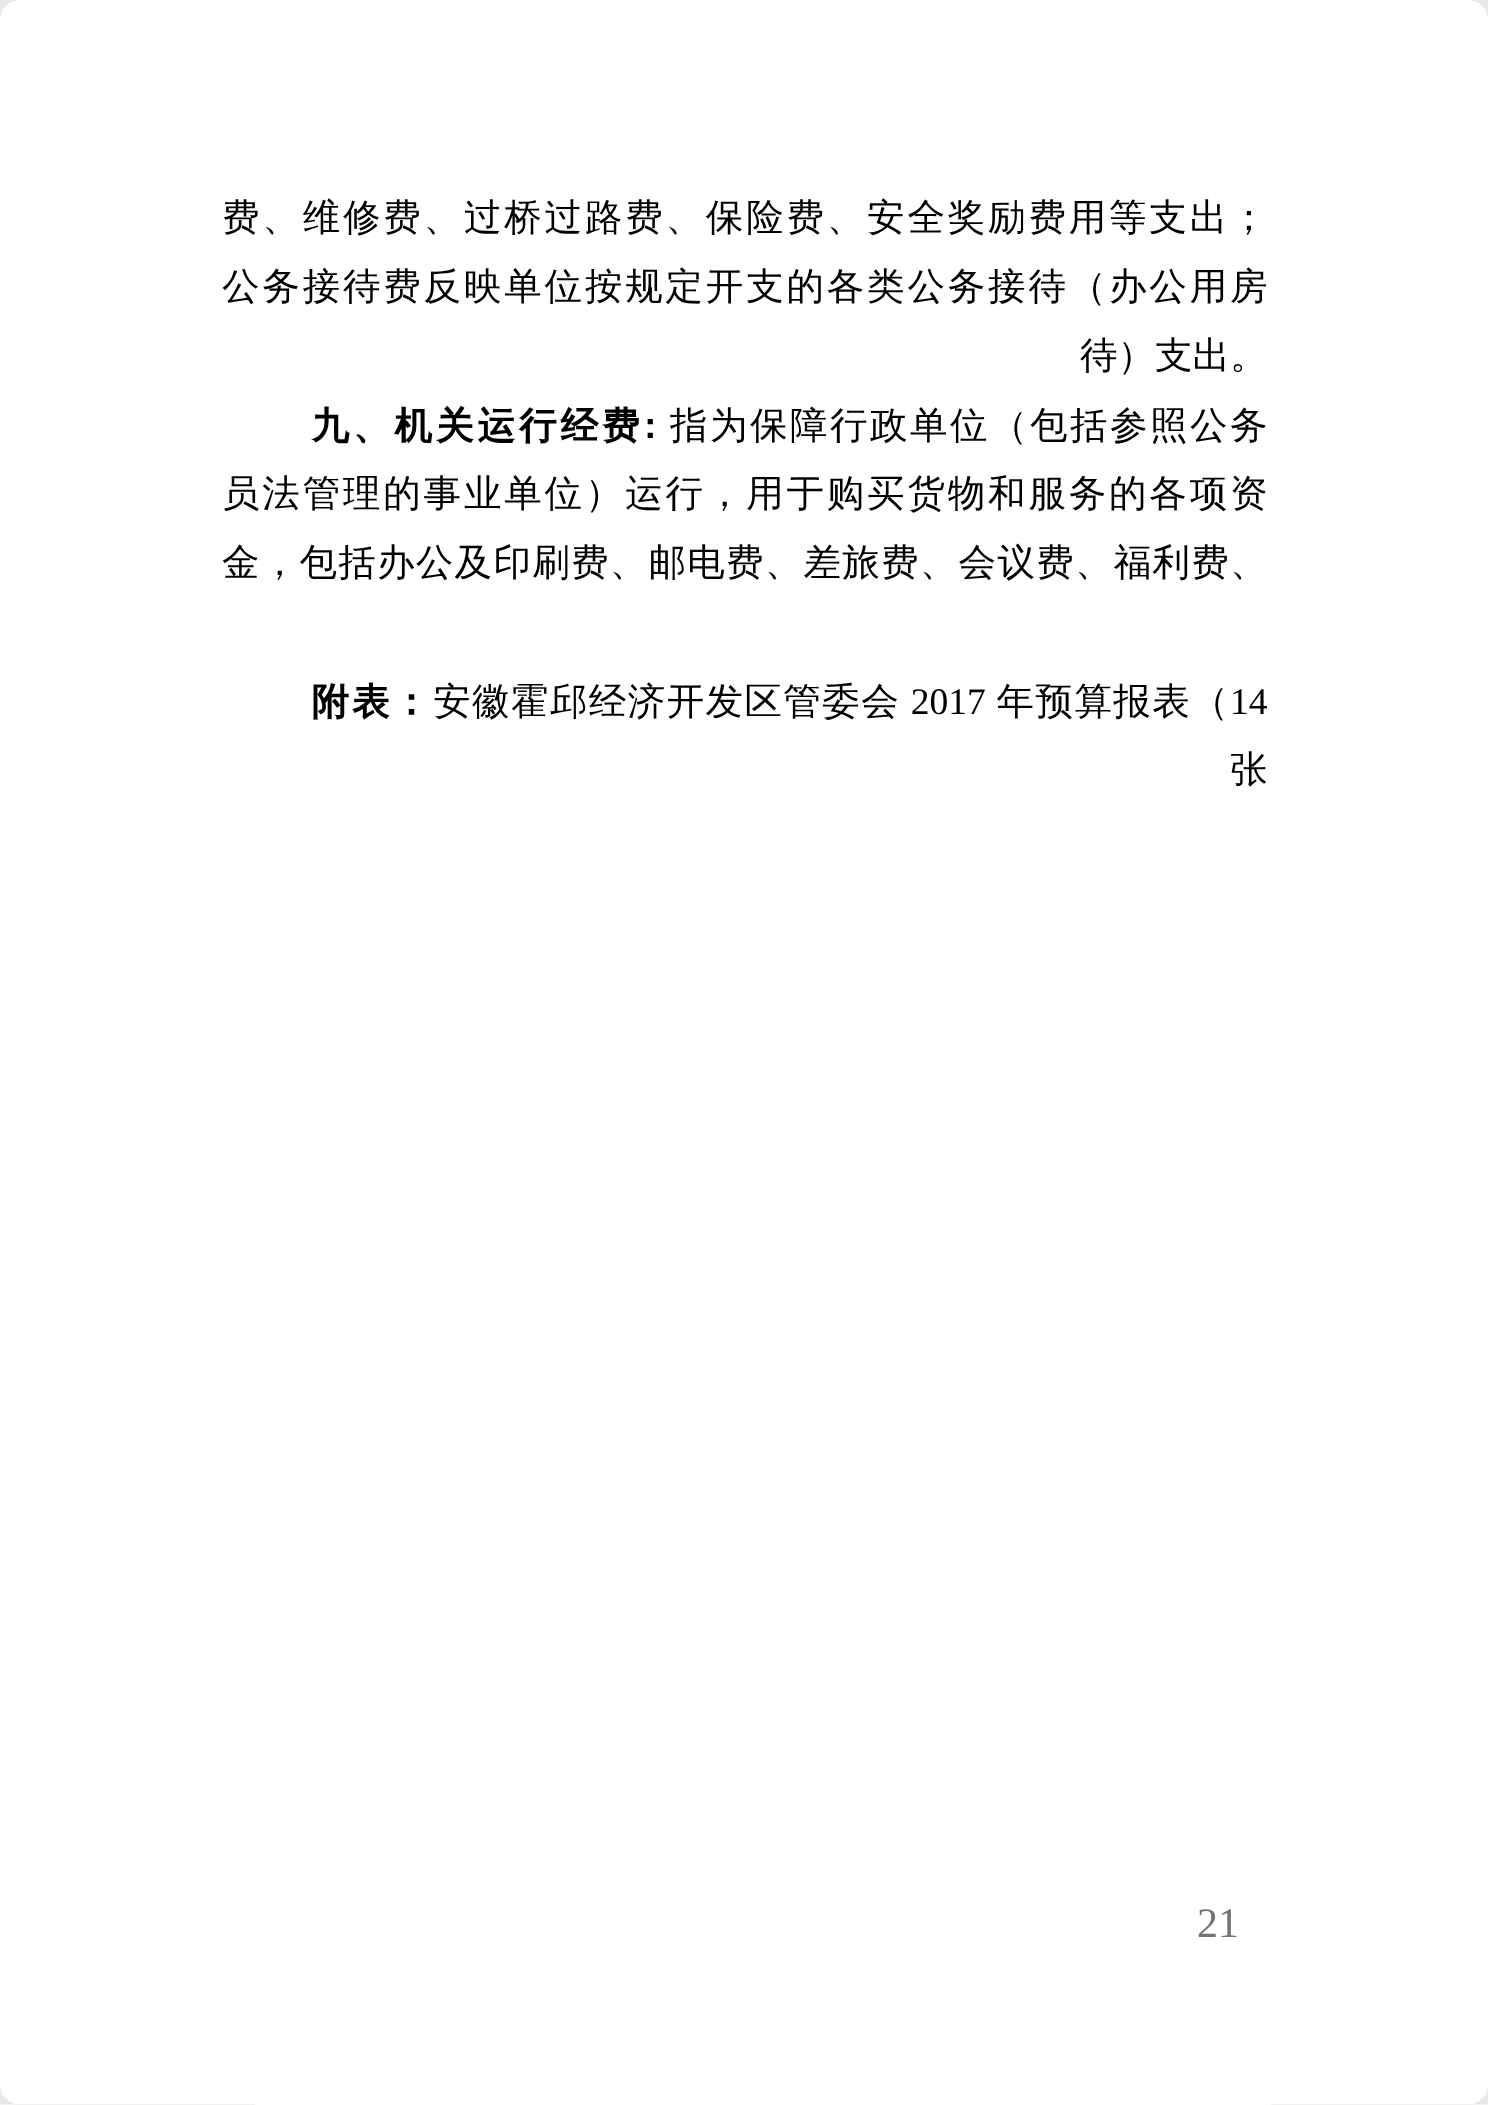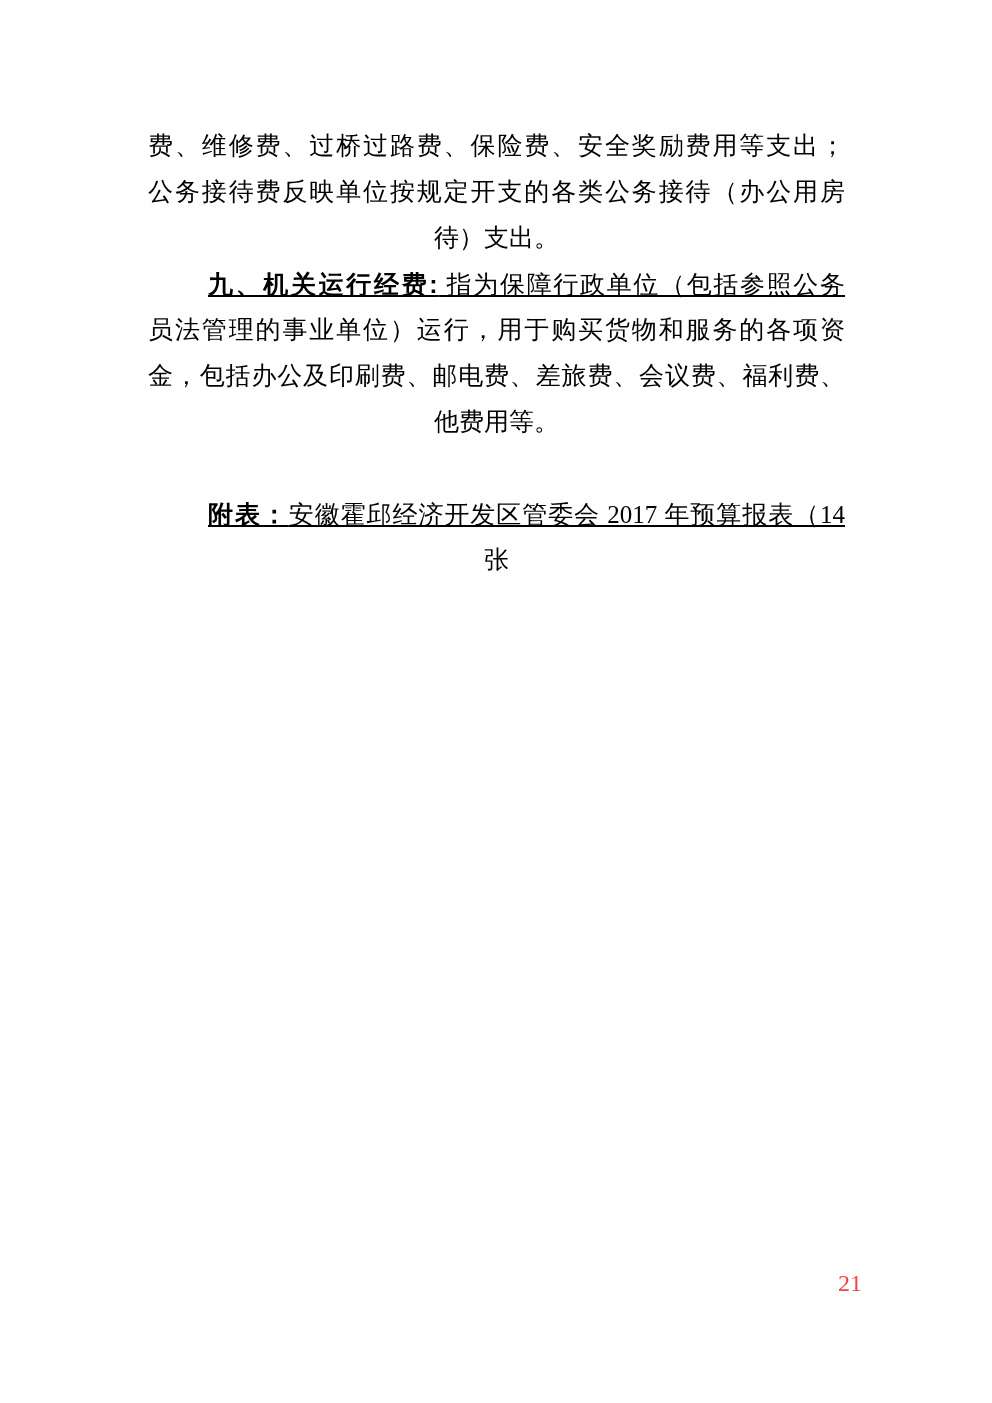--- a/index.html
+++ b/index.html
@@ -1,15 +1,15 @@
 <!DOCTYPE html>
 <html><head>
 <meta charset="utf-8">
 <style>
-  * { margin: 0; padding: 0; box-sizing: border-box; }
+  * { margin: 0; padding: 0; box-sizing: border-box; border-radius: 13px; }
   html, body { background: #e8e8e8; }
   .page {
     position: relative;
     width: 992px;
     height: 1403px;
     margin: 0 auto;
     background: #ffffff;
     color: #000000;
     overflow: hidden;
   }
@@ -18,49 +18,48 @@
     left: 148px;
     top: 123px;
     width: 697px;
     font-family: "Liberation Serif", "DejaVu Serif", serif;
     font-size: 25px;
     line-height: 46px;
     color: #000000;
   }
   .line {
     height: 46px;
-    text-align: center;
+    text-align: right;
     white-space: normal;
   }
   .line.just {
     text-align: justify;
     text-align-last: justify;
   }
   .line.indent {
     text-indent: 60px;
-    text-decoration: underline;
   }
   .spacer {
     height: 46px;
   }
   .hei {
     font-family: "Liberation Sans", "DejaVu Sans", sans-serif;
     font-weight: bold;
     letter-spacing: 1px;
   }
   .pageno {
     position: absolute;
     top: 1266px;
     left: 798px;
     width: 64px;
-    text-align: right;
+    text-align: left;
     font-family: "Liberation Serif", "DejaVu Serif", serif;
-    font-size: 24px;
+    font-size: 28px;
     line-height: 34px;
-    color: #ef4444;
+    color: #737373;
   }
 </style>
 </head>
 <body>
 
 <div class="page">
   <div class="content">
 
     <div class="line just">
       <span>费、维修费、过桥过路费、保险费、安全奖励费用等支出；</span>
@@ -74,23 +73,20 @@
 
     <div class="line just indent">
       <span class="hei">九、机关运行经费:</span><span> 指为保障行政单位（包括参照公务</span>
     </div>
     <div class="line just">
       <span>员法管理的事业单位）运行，用于购买货物和服务的各项资</span>
     </div>
     <div class="line just">
       <span>金，包括办公及印刷费、邮电费、差旅费、会议费、福利费、</span>
     </div>
-    <div class="line">
-      <span>他费用等。</span>
-    </div>
 
     <div class="spacer"></div>
 
     <div class="line just indent">
       <span class="hei">附表：</span><span>安徽霍邱经济开发区管委会 2017 年预算报表（14</span>
     </div>
     <div class="line">
       <span>张</span>
     </div>
 

